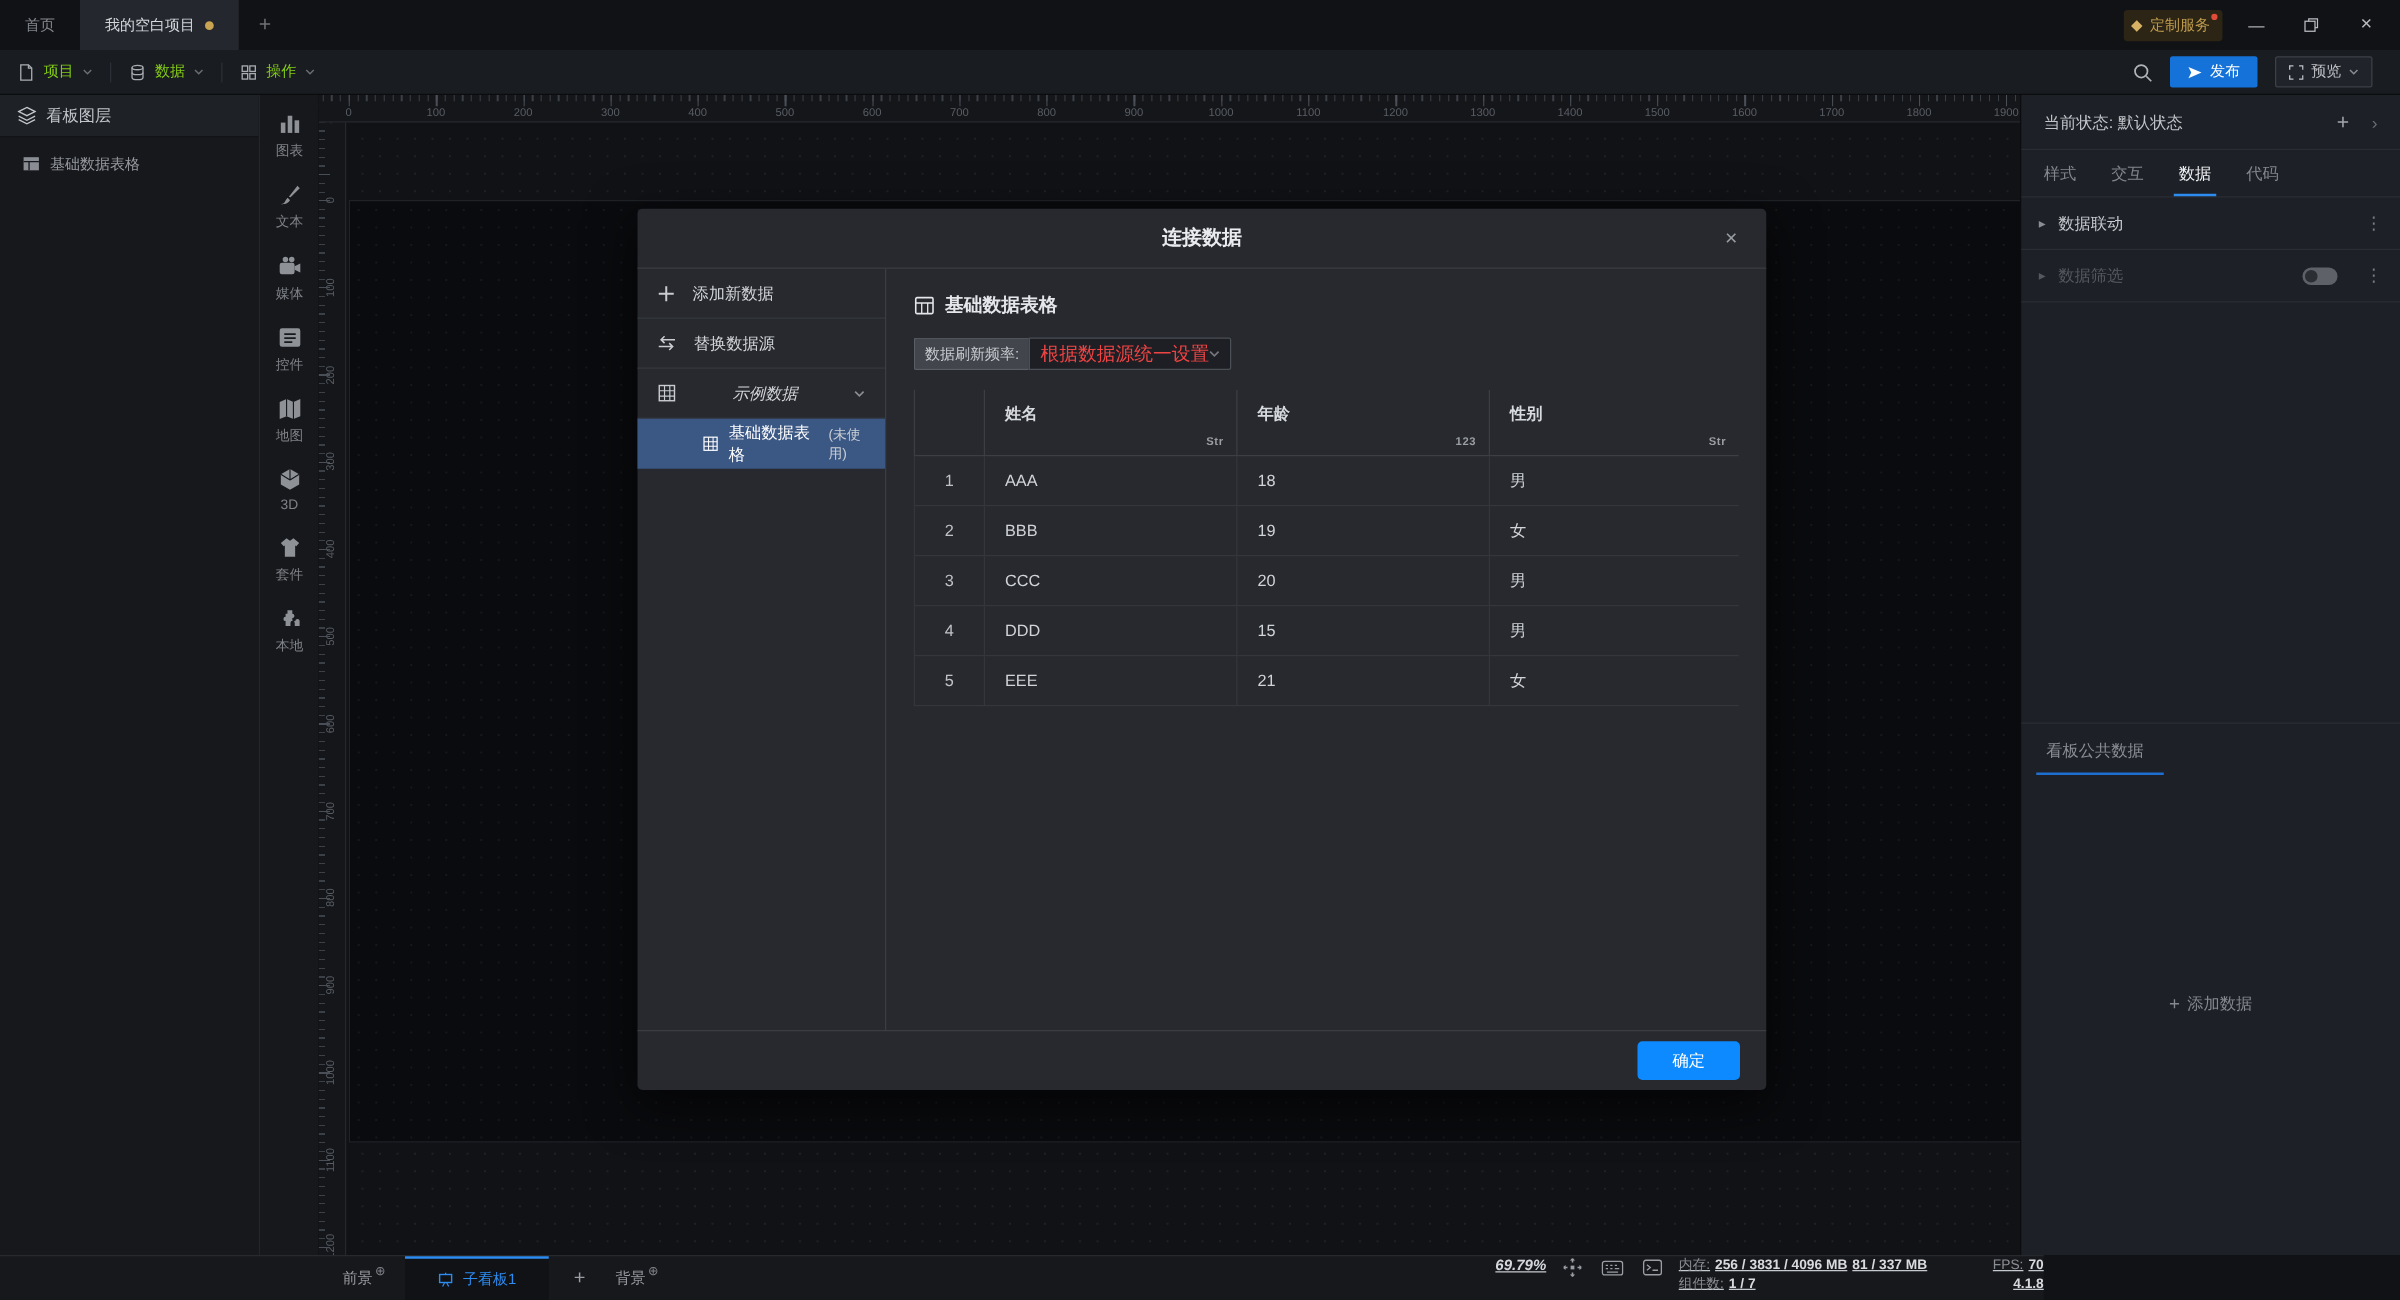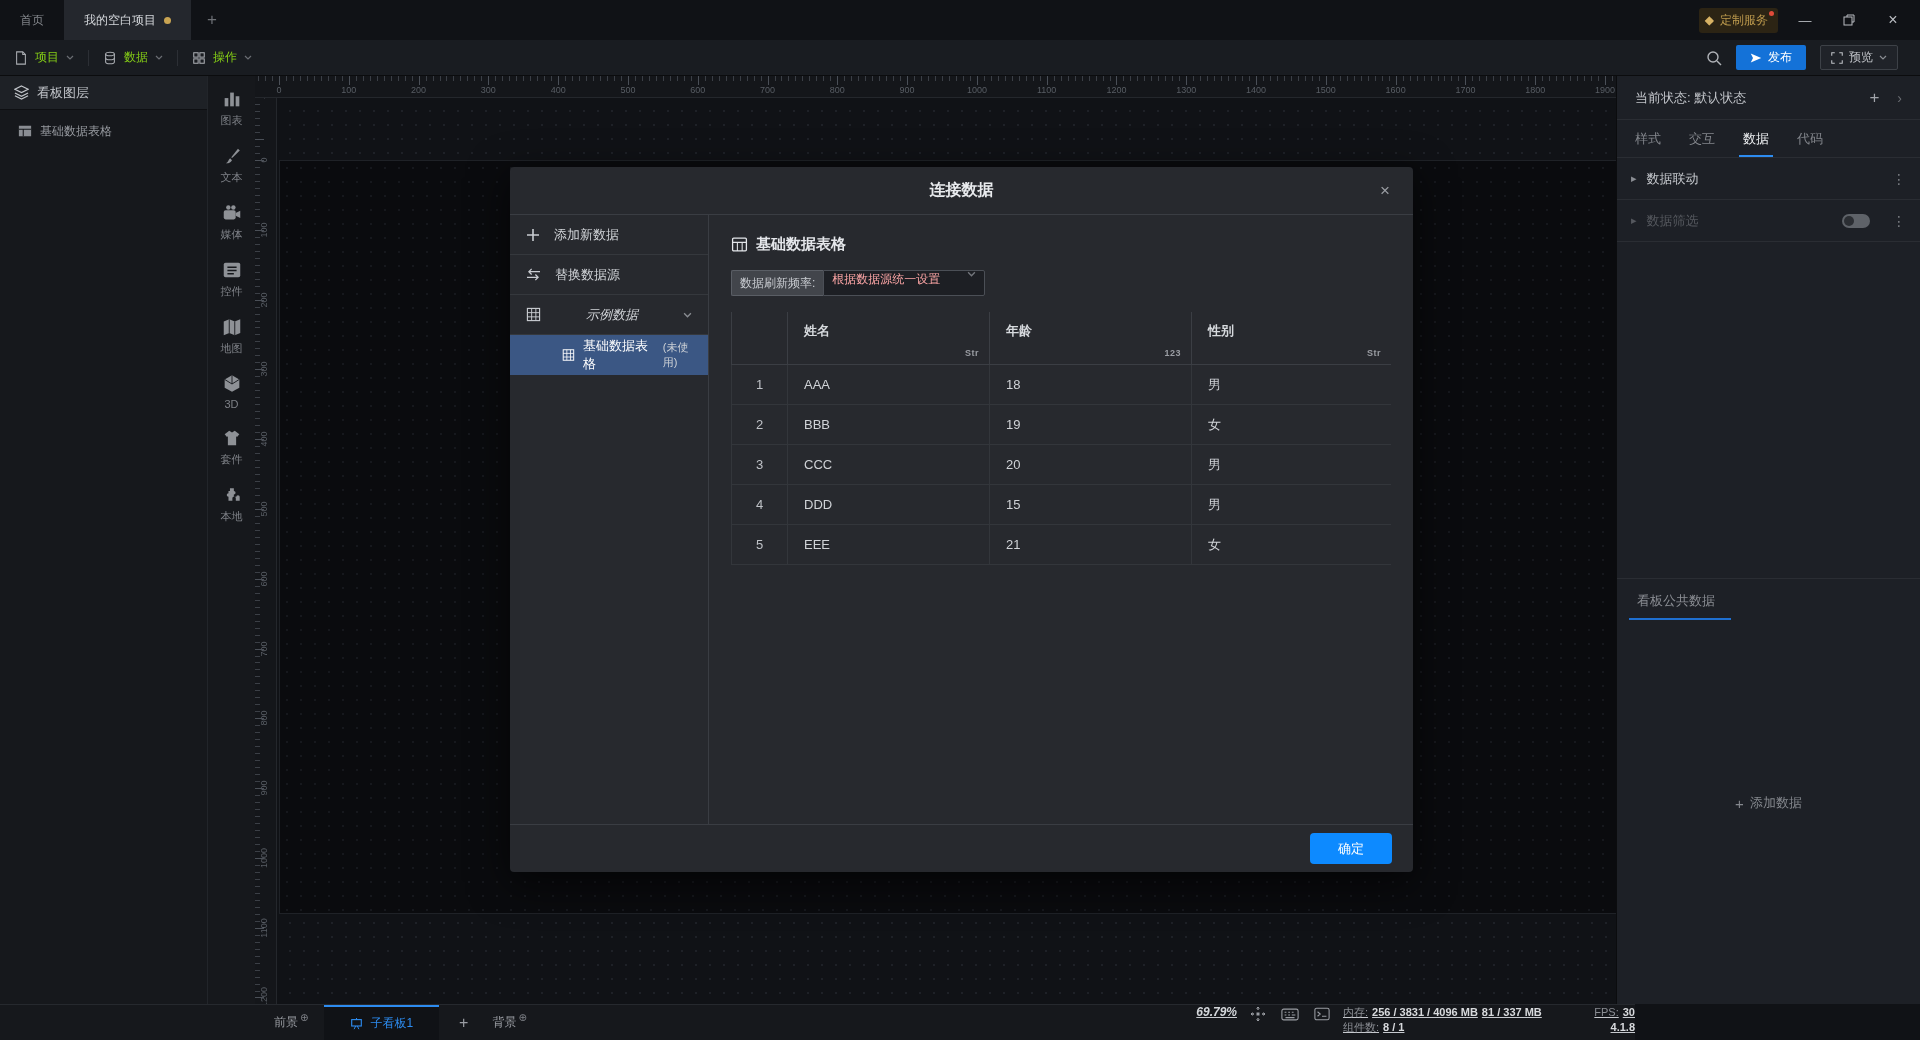--- a/index.html
+++ b/index.html
@@ -67,21 +67,21 @@
   .m-menu { width:200px; border-right:1px solid #3a3d43; }
   .m-mrow { height:40px; display:flex; align-items:center; gap:14px; padding:0 16px; font-size:13px; color:#d2d5d9; border-bottom:1px solid #35383d; cursor:pointer; }
   .m-mrow.center-lbl { gap:0; }
   .m-mrow.center-lbl .lbl { flex:1; text-align:center;font-style:italic; }
   .m-sel { height:40px; display:flex; align-items:center; gap:8px; padding:0 8px 0 52px; font-size:13px; color:#fff; background:#3b5784; cursor:pointer; }
   .m-sel .badge { margin-left:auto; font-size:11px; color:#ccd0d5; }
   .m-content { flex:1; padding:20px 22px 0 22px; display:flex; flex-direction:column; }
   .c-title { display:flex; align-items:center; gap:8px; font-size:15px; font-weight:bold; color:#e4e6ea; }
   .refresh-row { margin-top:16px; display:flex; align-items:center; }
   .r-label { background:#42454b; border:1px solid #5a5e65; border-right:none; border-radius:2px 0 0 2px; height:26px; display:flex; align-items:center; padding:0 8px; font-size:12px; color:#c9ccd1; }
-  .r-select { width:162px; height:26px; background:#1d1f24; border:1px solid #4b4f56; border-radius:0 2px 2px 0; display:flex; align-items:flex-start; font-size:12px; color:#fca5a5; padding:0 8px; cursor:pointer; }
+  .r-select { width:162px; height:26px; background:#1d1f24; border:1px solid #4b4f56; border-radius:0 2px 2px 0; display:flex; align-items:center; font-size:15px; color:#ef4444; padding:0 8px; cursor:pointer; }
   .r-select .chev { margin-left:auto; }
   .dtable { margin-top:16px; }
   .thead { display:flex; border-bottom:1px solid #3b3e44; }
   .th { position:relative; height:52px; border-left:1px solid #3b3e44; }
   .th .name { position:absolute; left:16px; top:10px; font-size:13px; font-weight:bold; color:#d7dade; }
   .th .type { position:absolute; right:10px; bottom:6px; font-size:9px; font-weight:bold; color:#9a9da3; letter-spacing:.5px; }
   .trow { display:flex; height:40px; border-bottom:1px solid #33363b; }
   .td { border-left:1px solid #33363b; display:flex; align-items:center; padding:0 16px; font-size:13px; color:#d0d3d7; }
   .c0 { width:56px; justify-content:center; padding:0; color:#bfc2c7; }
   .c1 { width:202px; } .c2 { width:202px; } .c3 { width:200px; }
@@ -518,22 +518,22 @@
           <rect x="1" y="1" width="16" height="13" rx="2" fill="none" stroke="#9a9da3" stroke-width="1.2"></rect>
           <path d="M4 5l3 2.5L4 10M9 10h5" fill="none" stroke="#9a9da3" stroke-width="1.2"></path>
         </svg>
     </span>
     <div class="sb-info">
       <div class="ln">
         <span>内存:</span>
         <b>256 / 3831 / 4096 MB</b>
         <b class="g2">81 / 337 MB</b>
         <span class="right">FPS:</span>
-        <b>30</b>
+        <b>70</b>
       </div>
       <div class="ln">
         <span>组件数:</span>
-        <b>8 / 1</b>
+        <b>1 / 7</b>
         <b class="right">4.1.8</b>
       </div>
     </div>
   </div>
 </div>
 
 </body></html>

